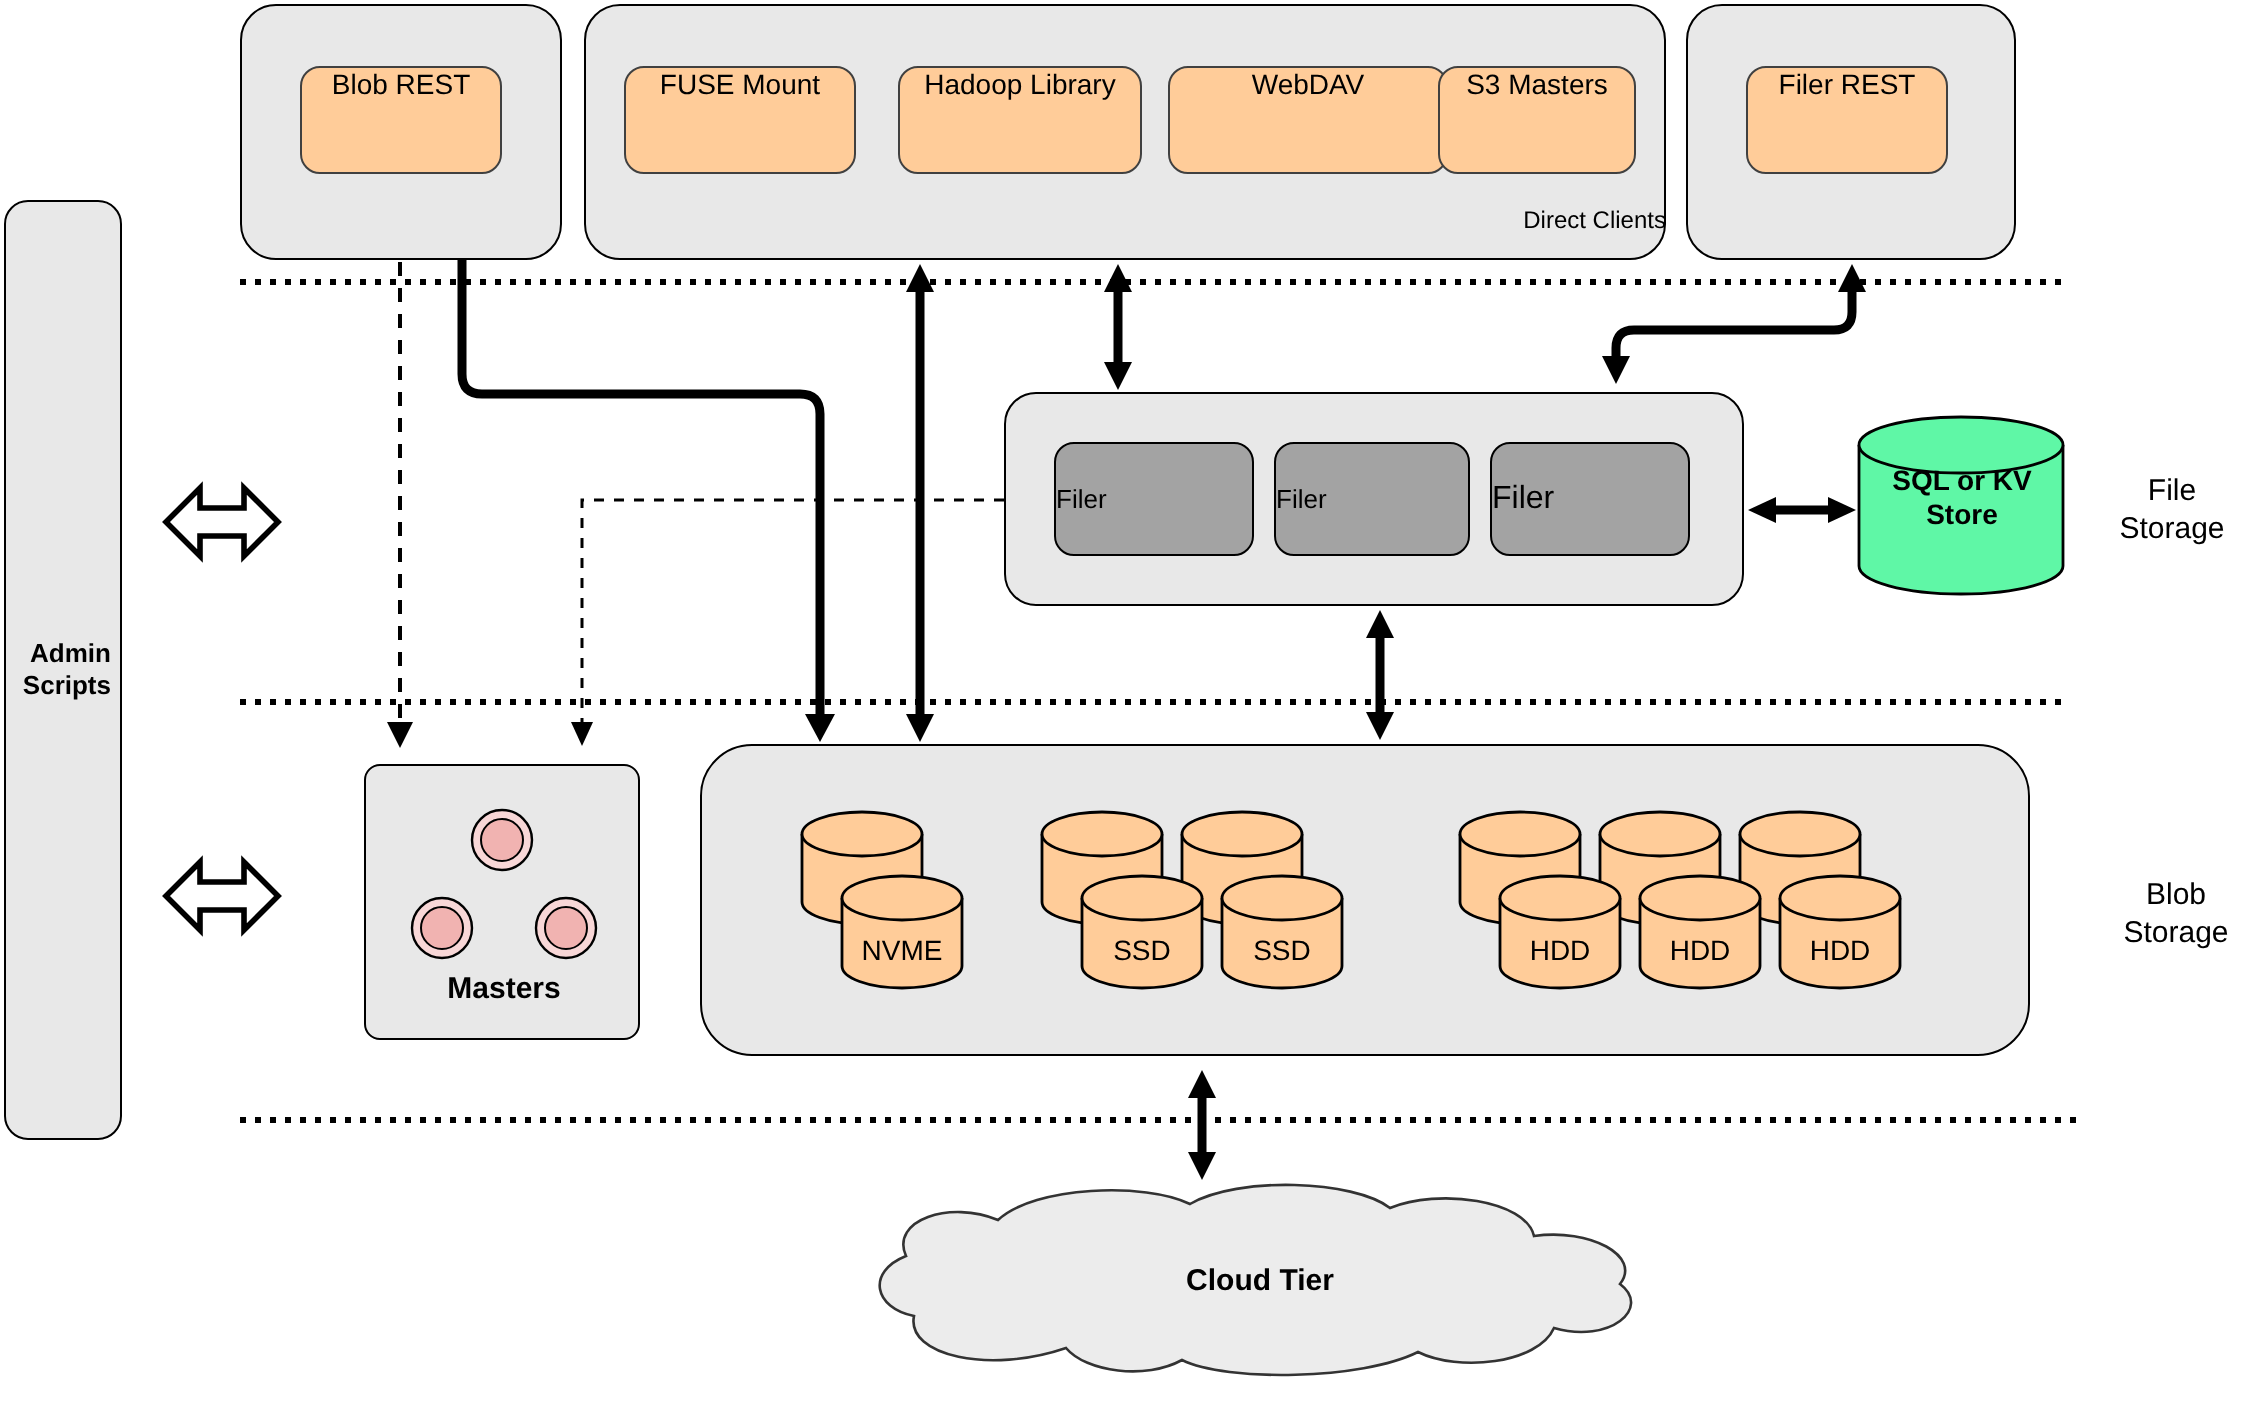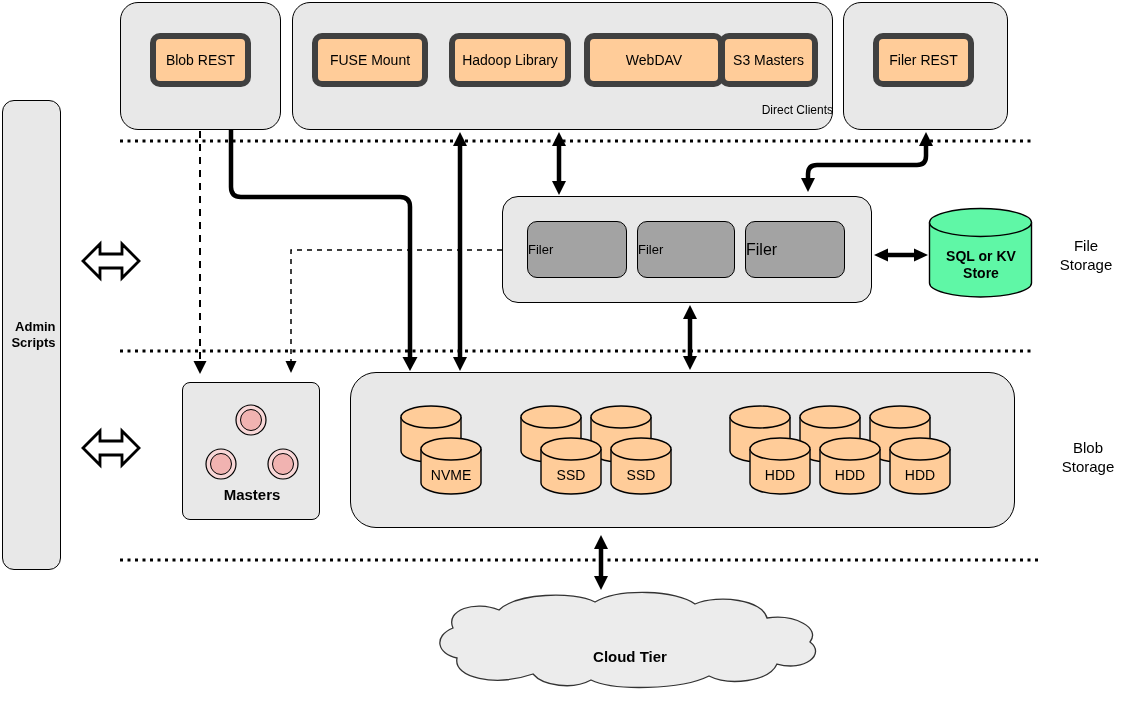--- a/index.html
+++ b/index.html
@@ -1,29 +1,29 @@
 <!DOCTYPE html>
 <html><head>
 <meta charset="utf-8">
 <style>
   html,body{margin:0;padding:0;background:#fff;}
   #canvas{position:relative;width:1121px;height:701px;background:#fff;
           font-family:"Liberation Sans",sans-serif;color:#000;overflow:hidden;}
   .group{position:absolute;background:#E8E8E8;border:1px solid #000;border-radius:18px;box-sizing:border-box;}
-  .obox{position:absolute;top:33px;height:54px;background:#FFCC99;border:6px solid #404040;border-radius:10px;
-        display:flex;align-items:center;justify-content:center;font-size:14px;box-sizing:border-box;z-index:3;}
+  .obox{position:absolute;top:33px;height:54px;background:#FFCC99;border:1px solid #404040;border-radius:10px;
+        display:flex;justify-content:center;font-size:14px;box-sizing:border-box;z-index:3;}
   .gbox{position:absolute;top:221px;height:57px;background:#a3a3a3;border:1px solid #000;border-radius:10px;
         display:flex;align-items:center;justify-content:flex-start;font-size:13px;box-sizing:border-box;z-index:3;}
   .caption{position:absolute;font-size:12px;text-align:right;z-index:3;}
   .sidelabel{position:absolute;font-size:15px;line-height:19px;text-align:center;z-index:3;}
   .boldlabel{font-weight:bold;}
   svg{position:absolute;overflow:visible;}
   #connectors{left:0;top:0;z-index:6;pointer-events:none;}
   .shape{z-index:2;}
-  .lbl-overlay{position:absolute;z-index:4;text-align:center;margin-top:16px;}
+  .lbl-overlay{position:absolute;z-index:4;text-align:center;}
 </style>
 </head>
 <body>
 
 <div id="canvas">
 
   <svg width="0" height="0" style="position:absolute">
     <defs>
       <g id="cyl">
         <path d="M1,12 L1,46 A30,11 0 0 0 61,46 L61,12" fill="#FFCC99" stroke="#000" stroke-width="1.4"></path>

